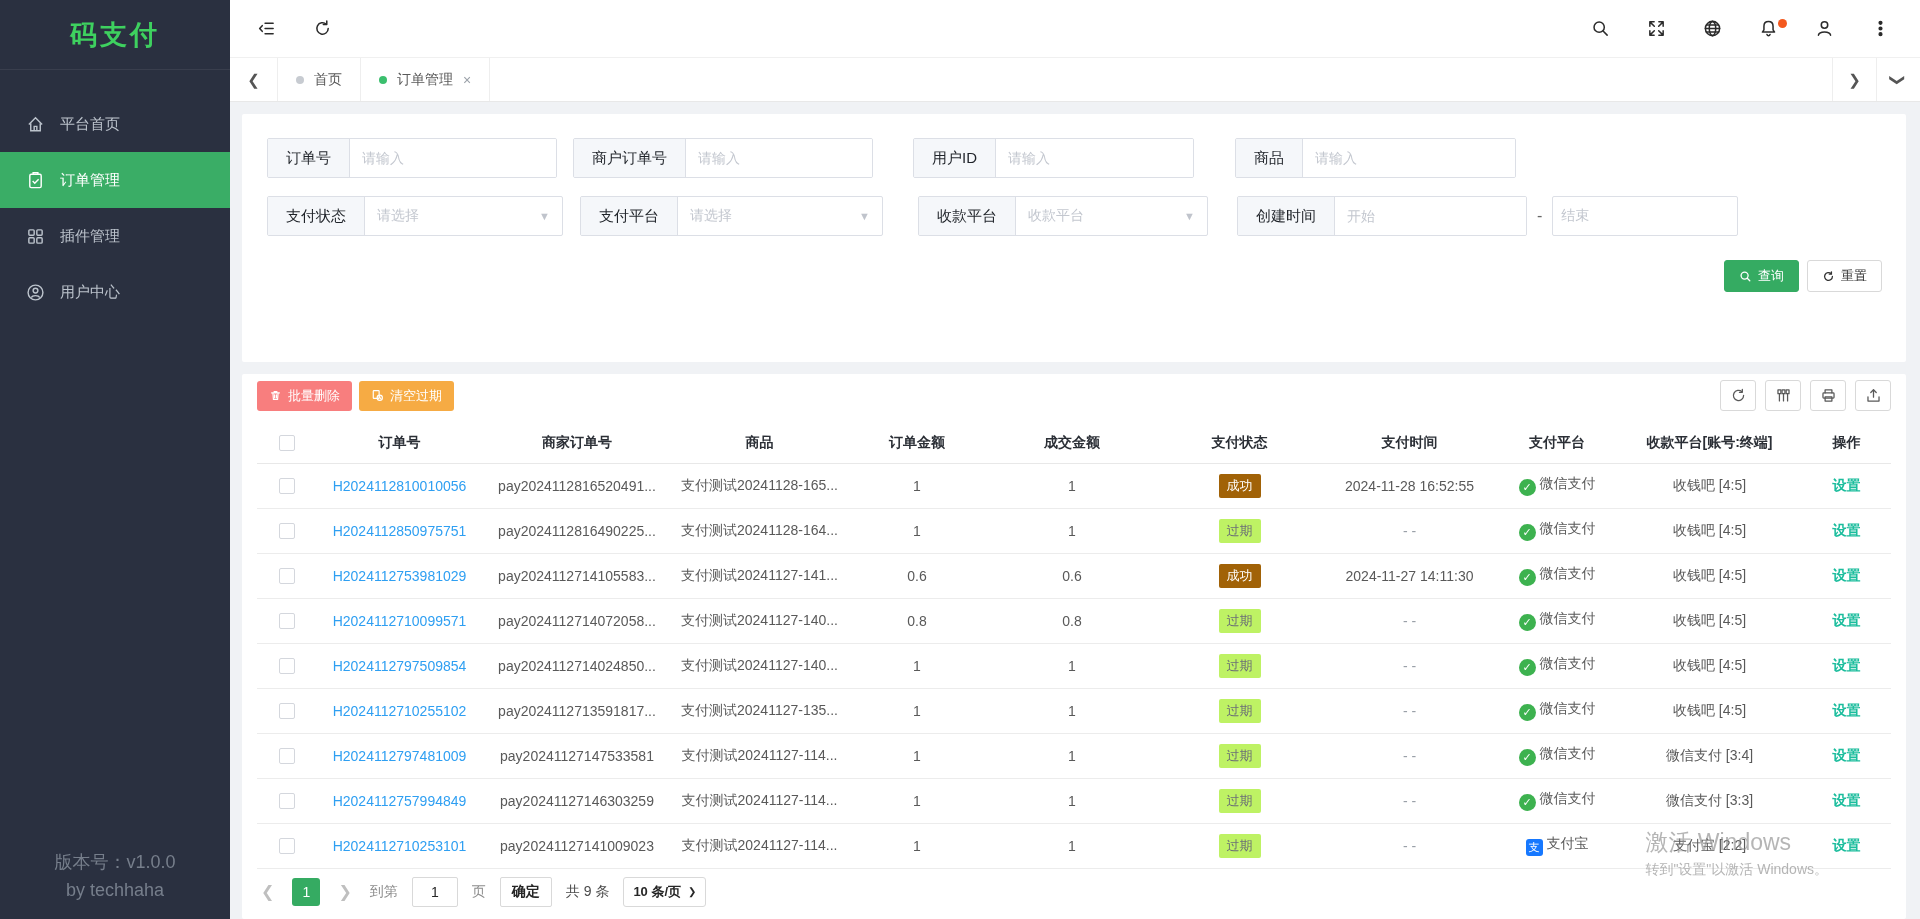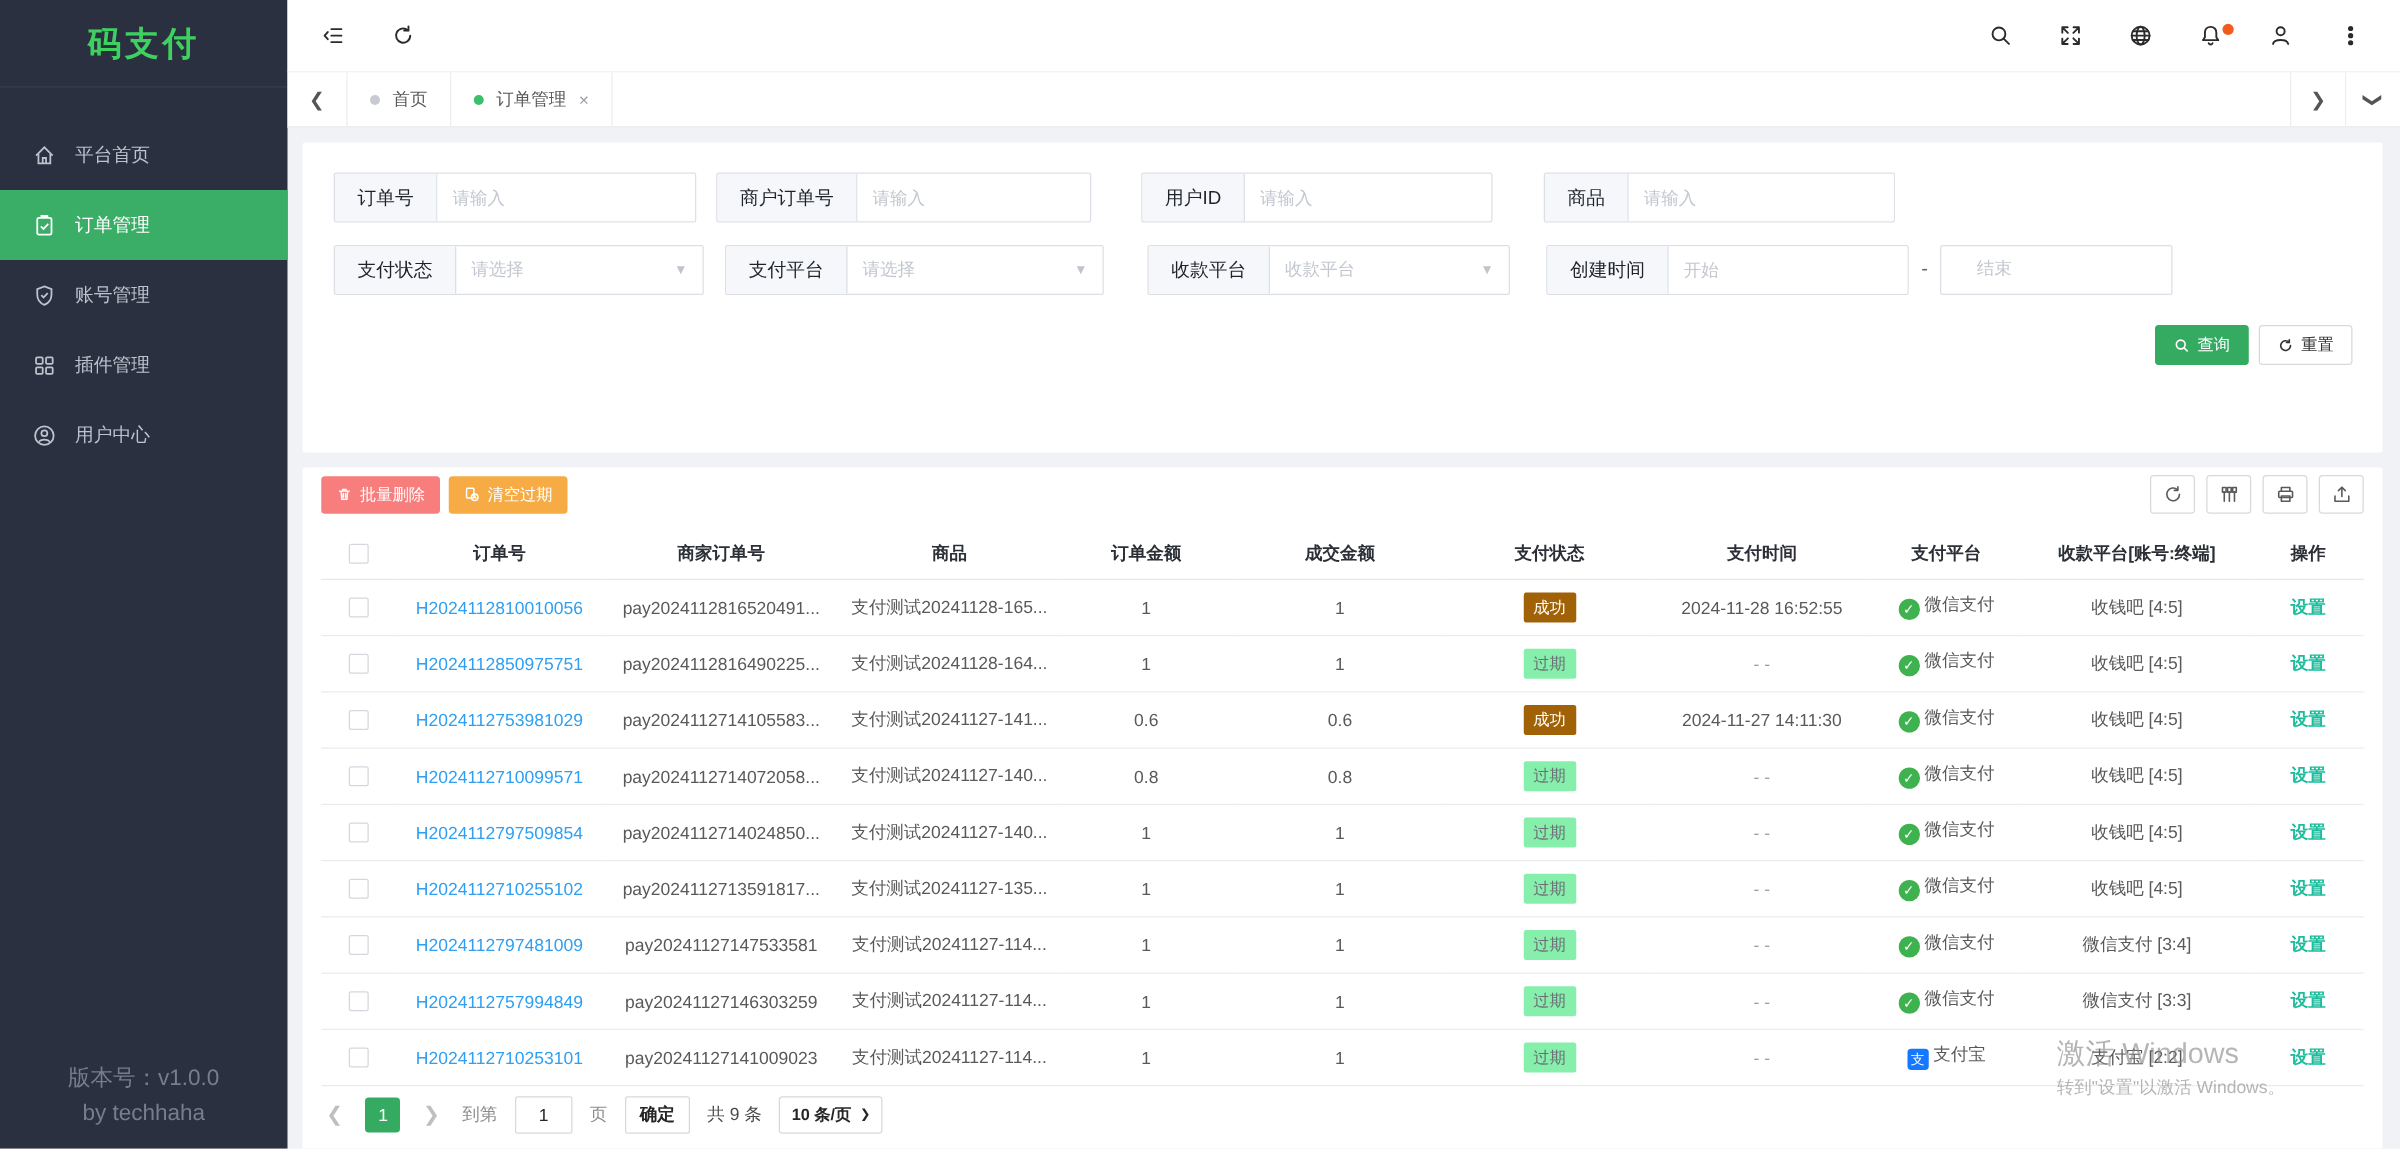--- a/index.html
+++ b/index.html
@@ -46,21 +46,21 @@
   
   .fcard { background:#fff; height:248px; padding:24px 24px 0 25px; border-radius:2px; }
   .frow { display:flex; margin-bottom:18px; }
   .fgroup { display:flex; height:40px; border:1px solid #dcdfe6; border-radius:2px; background:#fff; overflow:hidden; }
   .flabel { background:#f5f7fa; border-right:1px solid #dcdfe6; display:flex; align-items:center; justify-content:center; padding:0 18px; font-size:15px; color:#1f2329; white-space:nowrap; }
   .ftext { flex:1; border:none; outline:none; padding:0 12px; font-size:14px; color:#6d28d9; font-family:inherit; min-width:0; background:#fff; }
   .ftext::placeholder { color:#c3c7cf; }
   .fselect { flex:1; display:flex; align-items:center; padding:0 12px; font-size:14px; color:#c3c7cf; cursor:pointer; position:relative; }
   .caret { position:absolute; right:12px; font-size:11px; color:#c0c4cc; }
   .dash { align-self:center; margin:0 10px; color:#666; }
-  .lonein { height:40px; width:186px; border:1px solid #dcdfe6; border-radius:2px; padding:0 28px; font-size:14px; outline:none; font-family:Liberation Mono, monospace; }
+  .lonein { height:40px; width:186px; border:1px solid #dcdfe6; border-radius:2px; padding:0 8px; font-size:14px; outline:none; font-family:Liberation Mono, monospace; }
   .lonein::placeholder { color:#c3c7cf; }
   .fbtns { display:flex; justify-content:flex-end; margin-top:24px; gap:8px; }
   .btn { height:32px; display:inline-flex; align-items:center; border-radius:3px; font-size:13px; padding:0 14px; cursor:pointer; gap:6px; }
   .btn svg { width:13px; height:13px; stroke:currentColor; fill:none; stroke-width:2; stroke-linecap:round; }
   .btn.green { background:#35ab62; color:#fff; border:1px solid #35ab62; }
   .btn.plain { background:#fff; color:#333; border:1px solid #d9d9d9;justify-content:space-between; }
 
   
   .tcard { background:#fff; margin-top:12px; height:calc(100% - 260px); padding:4px 15px 0 15px; border-radius:2px; display:flex; flex-direction:column; }
   .ttools { display:flex; align-items:center; margin-top:2px; }
@@ -74,21 +74,21 @@
 
   
   table { width:100%; border-collapse:collapse; table-layout:fixed; margin-top:12px; }
   th { height:40px; font-size:14px; font-weight:bold; color:#2b2f36; border-bottom:1px solid #e8e8e8; text-align:center; white-space:nowrap; overflow:hidden; }
   td { height:45px; font-size:14px; color:#595959; border-bottom:1px solid #ececec; text-align:center; white-space:nowrap; overflow:hidden; }
   .cb { display:inline-block; width:16px; height:16px; border:1px solid #d4d7dd; border-radius:2px; background:#fff; cursor:pointer; vertical-align:middle; }
   .olink { color:#2e9ff2; text-decoration:none; cursor:pointer; }
   .slink { color:#1cbd9d; text-decoration:none; font-weight:bold; cursor:pointer; }
   .badge { display:inline-block; padding:3px 8px; border-radius:2px; font-size:13px; }
   .badge.success { background:#a16207; color:#fff; }
-  .badge.expired { background:#86efac; color:#6b6f76; }
+  .badge.expired { background:#bef264; color:#6b6f76; }
   .muted2 { color:#9aa0a8; }
   .pico { display:inline-flex; width:17px; height:17px; border-radius:50%; align-items:center; justify-content:center; color:#fff; font-size:11px; margin-right:4px; vertical-align:-3px; font-weight:bold; }
   .pico.wechat { background:#3db24f; }
   .pico.alipay { background:#1678ff; border-radius:3px; font-weight:normal; }
 
   
   .pager { display:flex; align-items:center; margin-top:8px; font-size:14px; color:#8c8c8c; gap:14px; }
   .pchev { color:#bfbfbf; font-size:16px; cursor:pointer; padding:0 4px; }
   .ppage { width:28px; height:28px; background:#35ab62; color:#fff; border-radius:3px; display:flex; align-items:center; justify-content:center; font-size:14px; cursor:pointer; }
   .pinput { width:46px; height:30px; border:1px solid #d9d9d9; border-radius:2px; text-align:center; font-size:14px; color:#262626; outline:none; font-family:inherit; }
@@ -120,29 +120,20 @@
     </div>
     <div class="mitem active">
       <span class="micon">
         <svg viewBox="0 0 20 20">
             <rect x="4" y="3.5" width="12" height="14" rx="1.5"></rect>
             <path d="M7.5 3.5 v-1.6 h5 v1.6"></path>
             <path d="M7 10.6 l2.2 2.2 L13.3 8.6"></path>
           </svg>
       </span>
       <span>订单管理</span>
-    </div>
-    <div class="mitem">
-      <span class="micon">
-        <svg viewBox="0 0 20 20">
-            <path d="M10 2.2 L16 4.6 V9 c0 4.3-2.4 7.3-6 8.8 C6.4 16.3 4 13.3 4 9 V4.6 Z"></path>
-            <path d="M7.4 9.6 l1.9 1.9 L12.8 7.9"></path>
-          </svg>
-      </span>
-      <span>账号管理</span>
     </div>
     <div class="mitem">
       <span class="micon">
         <svg viewBox="0 0 20 20">
             <rect x="3" y="3" width="5.6" height="5.6" rx="1"></rect>
             <rect x="11.4" y="3" width="5.6" height="5.6" rx="1"></rect>
             <rect x="3" y="11.4" width="5.6" height="5.6" rx="1"></rect>
             <rect x="11.4" y="11.4" width="5.6" height="5.6" rx="1"></rect>
           </svg>
       </span>

